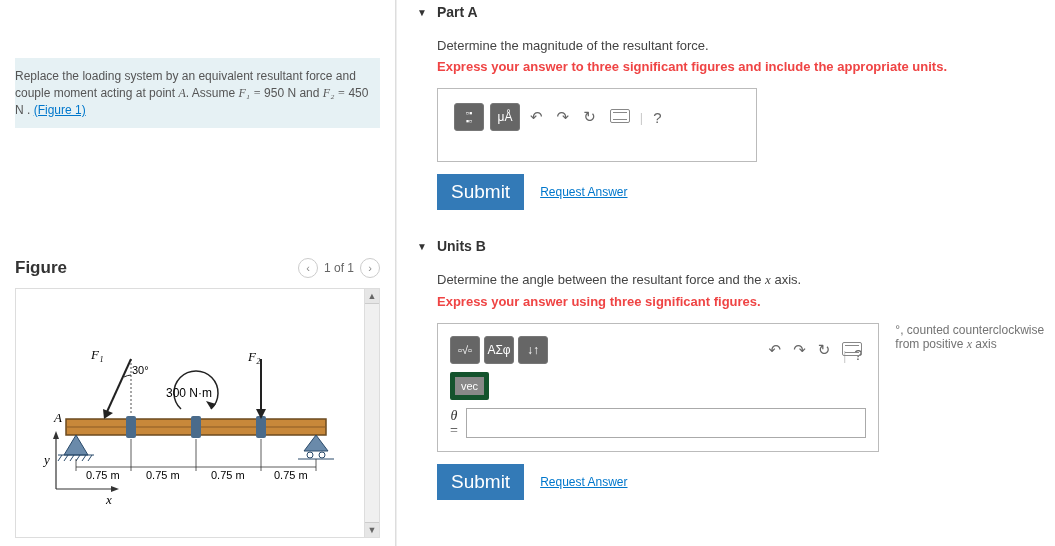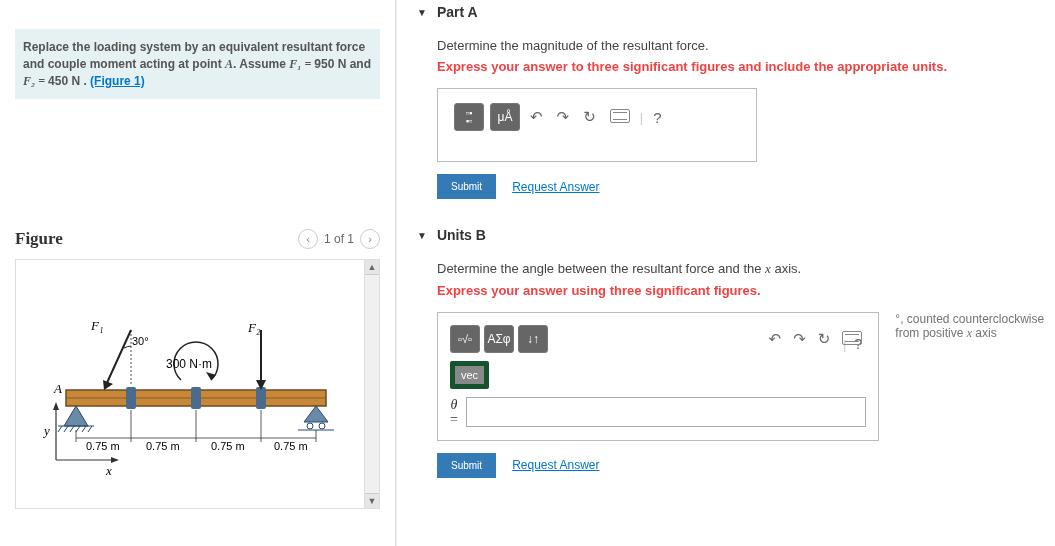--- a/index.html
+++ b/index.html
@@ -1,25 +1,25 @@
 <!DOCTYPE html>
 <html><head>
 <meta charset="utf-8">
 <style>
   * { box-sizing: border-box; margin: 0; padding: 0; }
   body { font-family: Arial, Helvetica, sans-serif; font-size: 13px; color: #333; background: #fff; width: 1055px; height: 546px; overflow: hidden; }
   .wrap { display: flex; height: 100%; }
   .left { width: 395px; padding: 0 15px; position: relative; }
   .divider { width: 2px; background: #eee; border-left: 1px solid #ddd; }
   .right { flex: 1; padding: 0 10px 0 20px; overflow: hidden; }
-  .problem-box { background: #e6f1f4; color: #555; padding: 10px 8px; margin-top: 29px; line-height: 1.4; font-size: 12px; font-weight: bold; }
+  .problem-box { background: #e6f1f4; color: #555; padding: 10px 0; margin-top: 58px; line-height: 1.4; font-size: 12px; }
   .problem-box .math { font-family: 'Times New Roman', serif; font-style: italic; }
   .problem-box a { color: #0077cc; text-decoration: underline; }
   .fig-header { display: flex; justify-content: space-between; align-items: center; margin-top: 130px; }
-  .fig-header h2 { font-size: 17px; font-weight: bold; color: #333; font-family: Liberation Serif, serif; }
+  .fig-header h2 { font-size: 17px; font-weight: bold; color: #333; }
   .fig-nav { display: flex; align-items: center; gap: 6px; font-size: 12px; color: #666; }
   .circ-btn { width: 20px; height: 20px; border-radius: 50%; border: 1px solid #ccc; background: #fff; display: flex; align-items: center; justify-content: center; font-size: 11px; color: #888; cursor: pointer; }
   .fig-box { border: 1px solid #ddd; margin-top: 10px; height: 250px; position: relative; }
   .fig-scroll { position: absolute; right: 0; top: 0; bottom: 0; width: 15px; background: #f0f0f0; border-left: 1px solid #ddd; }
   .fig-scroll .tbtn { height: 15px; background: #e6e6e6; border-bottom: 1px solid #ccc; display:flex;align-items:center;justify-content:center;font-size:9px;color:#666; }
   .fig-scroll .bbtn { position:absolute;bottom:0;left:0;right:0;height:15px;background:#e6e6e6;border-top:1px solid #ccc;display:flex;align-items:center;justify-content:center;font-size:9px;color:#666;}
   .fig-content { padding: 30px 20px 10px 20px; }
   .part { margin-bottom: 18px; }
   .part-head { display: flex; align-items: center; gap: 10px; padding: 4px 0; font-weight: bold; font-size: 14px; cursor: pointer; }
   .part-head .caret { font-size: 10px; }
@@ -30,21 +30,21 @@
   .toolbar { display: flex; align-items: center; gap: 6px; margin-bottom: 14px; }
   .tbtn2 { border: 1px solid #777; background: #666; color: #fff; height: 28px; min-width: 30px; border-radius: 3px; display:flex;align-items:center;justify-content:center;font-size:12px;cursor:pointer; }
   .tbtn-light { color: #666; background: none; border: none; font-size: 15px; cursor: pointer; padding: 0 4px; }
   .sep { color: #ccc; }
   .value-row { display: flex; align-items: center; gap: 8px; }
   .prefix { font-family: 'Times New Roman', serif; font-style: italic; font-size: 14px; }
   .prefix sub { font-size: 10px; font-style: italic; }
   .val-input { width: 120px; height: 34px; border: 1px solid #84b8d6; padding: 0 8px; font-size: 17px; font-style: italic; font-family: 'Times New Roman', serif; }
   .val-input::placeholder { color: #b0b0b0; }
   .submit-row { margin-top: 12px; display: flex; align-items: center; gap: 16px; }
-  .submit-btn { background: #337ab7; color: #fff; border: none; padding: 7px 14px; font-size: 10px; cursor: pointer; }
+  .submit-btn { background: #337ab7; color: #fff; border: none; padding: 7px 14px; font-size: 19px; cursor: pointer; }
   .req-link { color: #0077cc; font-size: 12px; text-decoration: underline; cursor: pointer; }
   .panel-b { border: 1px solid #bbb; padding: 12px; width: 560px; position: relative; }
   .tb-b { display:flex; align-items:center; gap:4px; margin-bottom:8px; }
   .tb-b .spacer { flex: 1; }
   .vec-btn { display:inline-block; border:5px solid #14532d; background:#888; color:#fff; padding:3px 6px; font-size:11px; border-radius:2px; margin-bottom:8px; cursor:pointer;}
   .eq-row { display:flex; align-items:center; gap:8px; }
   .theta-lbl { font-family:'Times New Roman',serif; font-style:italic; font-size:14px; text-align:center; line-height:1.1; }
   .theta-input { flex:1; height:30px; border:1px solid #aaa; }
   .suffix { font-size:12px; color:#737373; padding-left:8px; width:200px; }
   .suffix .math { font-family:'Times New Roman',serif; font-style:italic; }

